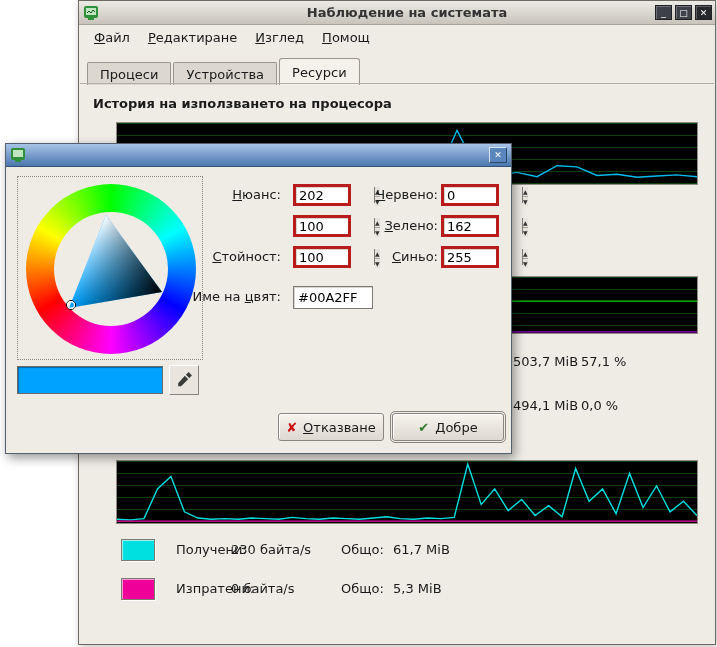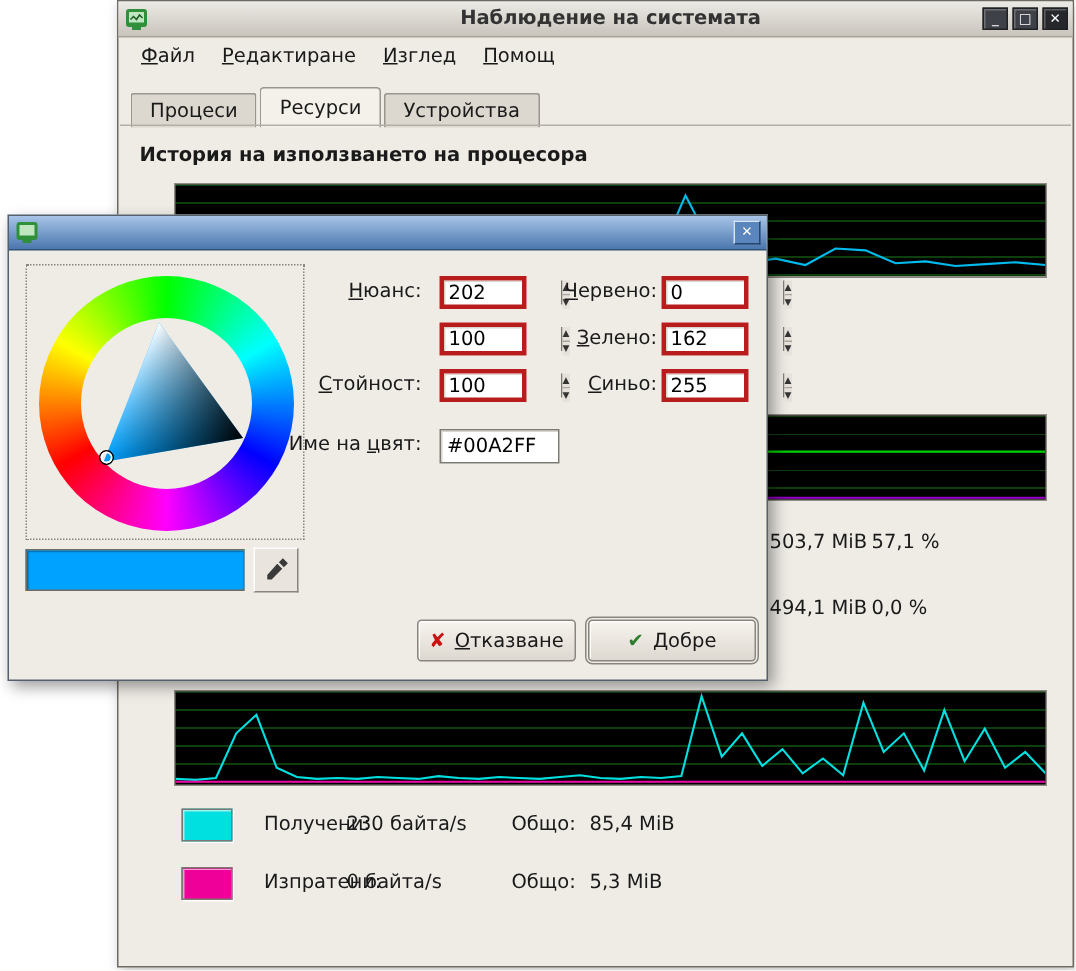--- a/index.html
+++ b/index.html
@@ -114,22 +114,22 @@
 
     <div class="menubar">
       <span class="mitem"><span></span><span class="u">Ф</span><span>айл</span></span>
       <span class="mitem"><span></span><span class="u">Р</span><span>едактиране</span></span>
       <span class="mitem"><span></span><span class="u">И</span><span>зглед</span></span>
       <span class="mitem"><span></span><span class="u">П</span><span>омощ</span></span>
     </div>
 
     <div class="tabs">
       <span class="tab">Процеси</span>
+      <span class="tab">Устройства</span>
       <span class="tab active">Ресурси</span>
-      <span class="tab">Устройства</span>
     </div>
     <div class="tabline"></div>
 
     <div class="heading" style="top:95px">История на използването на процесора</div>
 
     <div class="chart" style="left:37px;top:121px;width:582px;height:63px">
         <svg viewBox="0 0 100 100" preserveAspectRatio="none">
           <polyline points="0.00,88.00 3.45,90.00 6.90,86.00 10.34,91.00 13.79,89.00 17.24,84.00 20.69,90.00 24.14,88.00 27.59,91.00 31.03,87.00 34.48,89.00 37.93,90.00 41.38,85.00 44.83,88.00 48.28,90.00 51.72,89.00 55.17,87.00 58.62,12.00 62.07,75.00 65.52,86.00 68.97,81.00 72.41,88.00 75.86,70.00 79.31,72.00 82.76,86.00 86.21,84.00 89.66,89.00 93.10,87.00 96.55,85.00 100.00,88.00" fill="none" stroke="#00bbee" stroke-width="1.4" vector-effect="non-scaling-stroke"></polyline>
         </svg>
       </div>
@@ -151,21 +151,21 @@
           <polyline points="0.00,94.00 2.33,95.00 4.65,93.00 6.98,45.00 9.30,25.00 11.63,82.00 13.95,92.00 16.28,94.00 18.60,93.00 20.93,94.00 23.26,92.00 25.58,93.00 27.91,94.00 30.23,91.00 32.56,93.00 34.88,94.00 37.21,92.00 39.53,93.00 41.86,94.00 44.19,92.00 46.51,90.00 48.84,93.00 51.16,94.00 53.49,92.00 55.81,93.00 58.14,91.00 60.47,5.00 62.79,70.00 65.12,45.00 67.44,80.00 69.77,62.00 72.09,88.00 74.42,72.00 76.74,90.00 79.07,12.00 81.40,65.00 83.72,45.00 86.05,85.00 88.37,20.00 90.70,75.00 93.02,40.00 95.35,82.00 97.67,65.00 100.00,88.00" fill="none" stroke="#00e0e0" stroke-width="1.4" vector-effect="non-scaling-stroke"></polyline>
           <polyline points="0.00,97.00 9.09,97.00 18.18,97.00 27.27,97.00 36.36,97.00 45.45,97.00 54.55,97.00 63.64,97.00 72.73,97.00 81.82,97.00 90.91,97.00 100.00,97.00" fill="none" stroke="#ee00aa" stroke-width="1.4" vector-effect="non-scaling-stroke"></polyline>
         </svg>
       </div>
 
     <div class="lrow" style="top:538px">
       <span class="swatch" style="background-color: rgb(0, 224, 224);"></span>
       <span class="l1">Получени:</span>
       <span class="l2">230 байта/s</span>
       <span class="l3">Общо:</span>
-      <span class="l4">85,4 MiB</span>
+      <span class="l4">61,7 MiB</span>
     </div>
     <div class="lrow" style="top:577px">
       <span class="swatch" style="background-color: rgb(238, 0, 153);"></span>
       <span class="l1">Изпратени:</span>
       <span class="l2">0 байта/s</span>
       <span class="l3">Общо:</span>
       <span class="l4">5,3 MiB</span>
     </div>
   </div>
 

